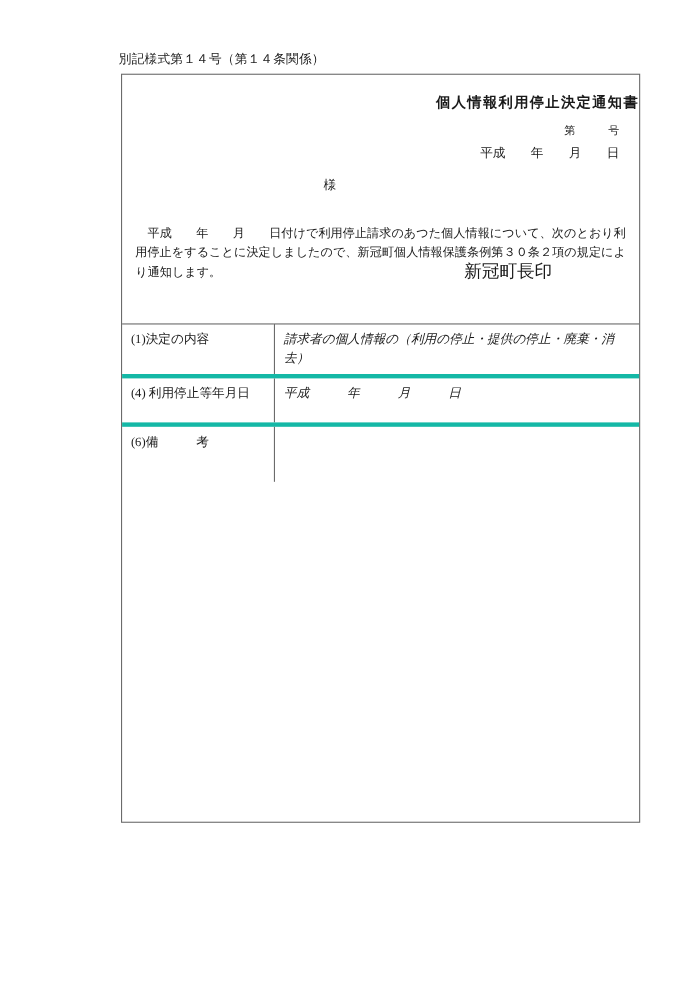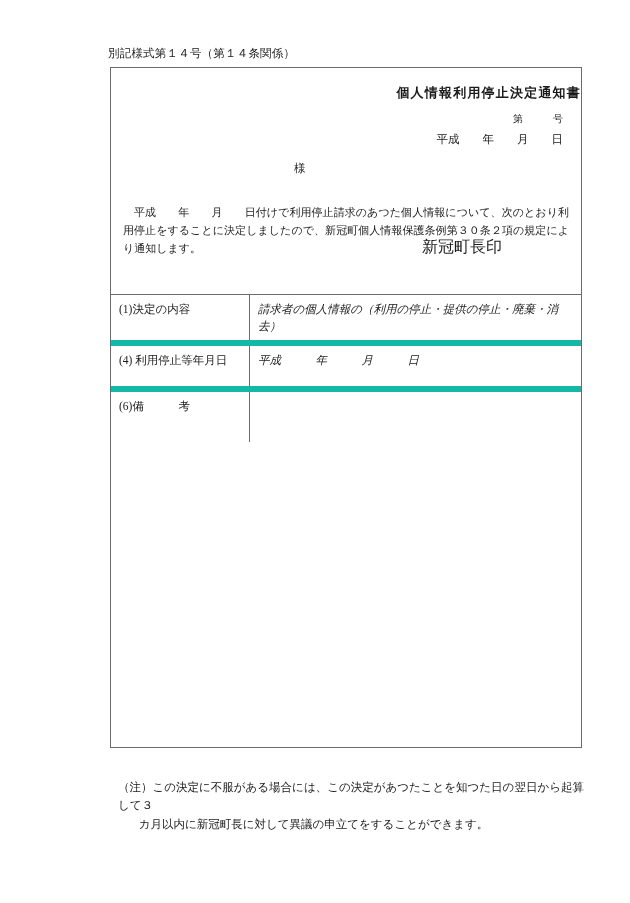--- a/index.html
+++ b/index.html
@@ -92,21 +92,21 @@
   .grid {
     position: absolute;
     left: 0;
     right: 0;
     top: 226px;
     border-top: 1px solid #6b6b6b;
     border-collapse: collapse;
     width: 100%;
   }
   table.grid td {
-    border-bottom: 6px solid #14b8a6;
+    border-bottom: 4px solid #14b8a6;
     border-right: 1px solid #6b6b6b;
     vertical-align: top;
     font-size: 11.5px;
     padding: 6px 8px 4px 8px;
     line-height: 1.5;
   }
   table.grid td:last-child { border-right: none; font-style: italic; }
   table.grid tr:last-child td { border-bottom: none; }
   .label-col {
     width: 122px;
@@ -168,18 +168,14 @@
       </tr>
       <tr>
         <td class="label-col row-note cell-mid">(6)備　　　考</td>
         <td></td>
       </tr>
     </tbody>
       </table>
 
   </div>
 
-  <div class="footnote">
-    <span>（注）この決定に不服がある場合には、この決定があつたことを知つた日の翌日から起算して３</span>
-    <span class="l2">カ月以内に新冠町長に対して異議の申立てをすることができます。</span>
-  </div>
 
 </div>
 
 </body></html>

